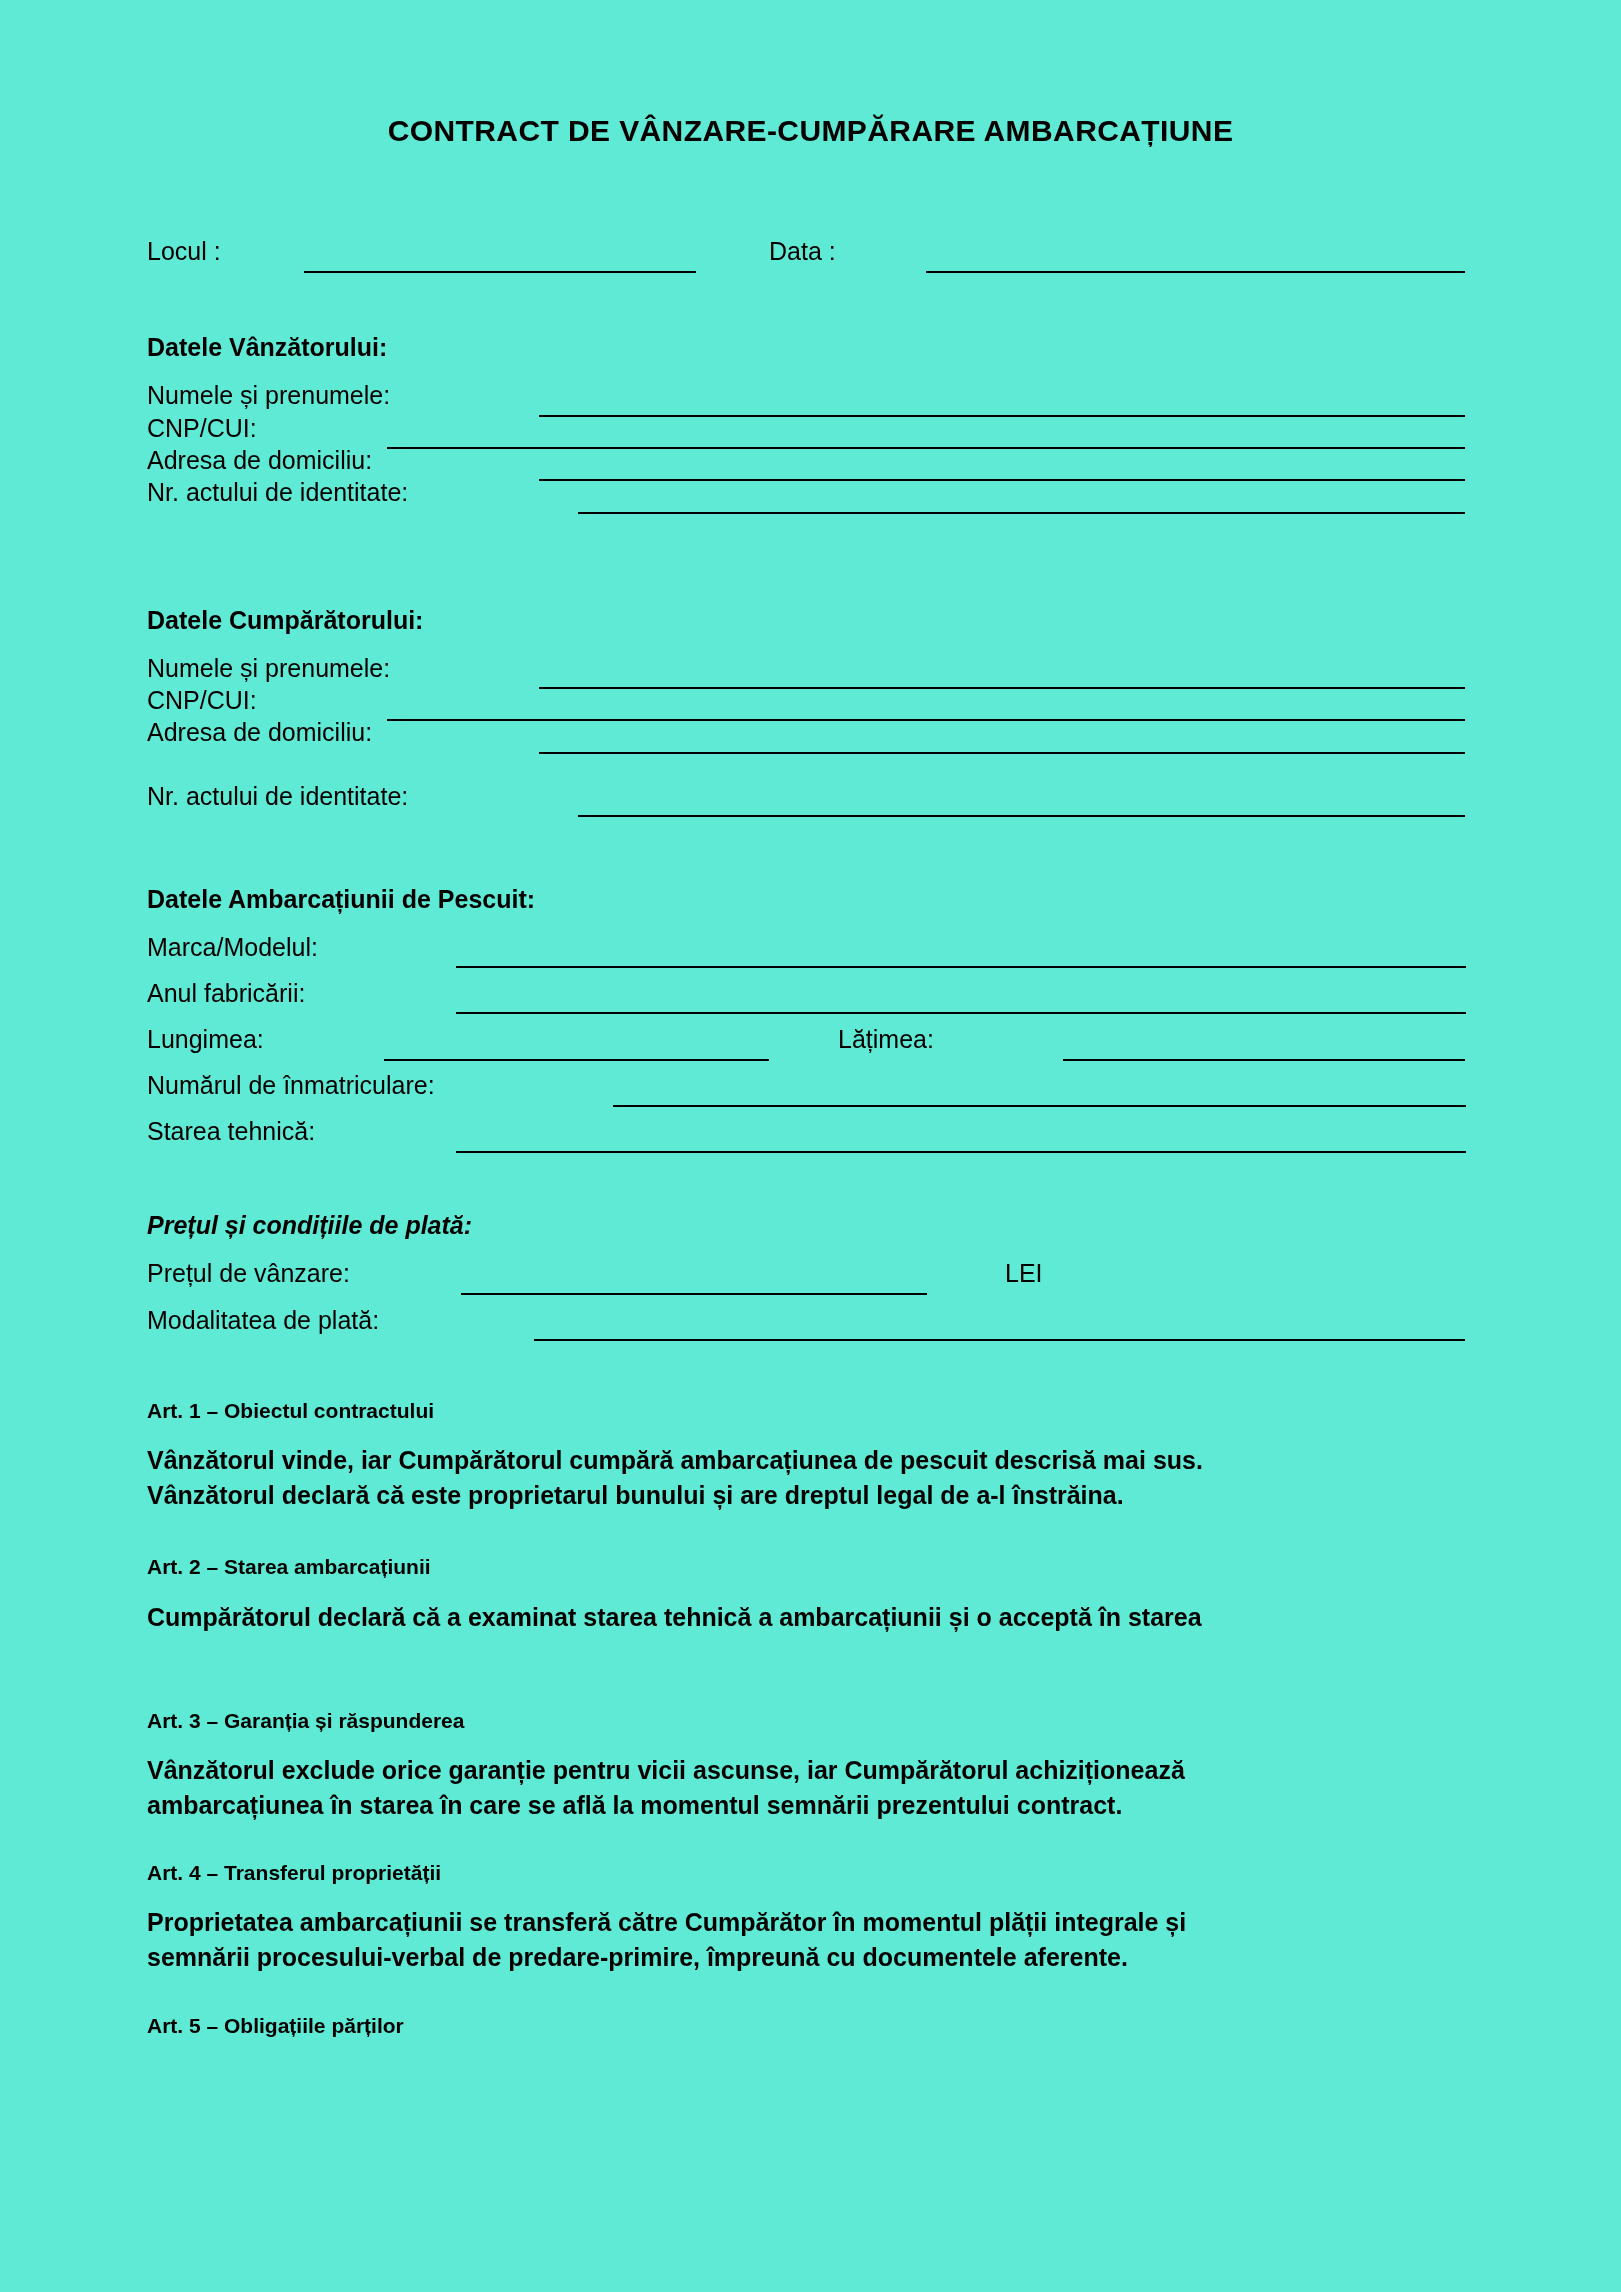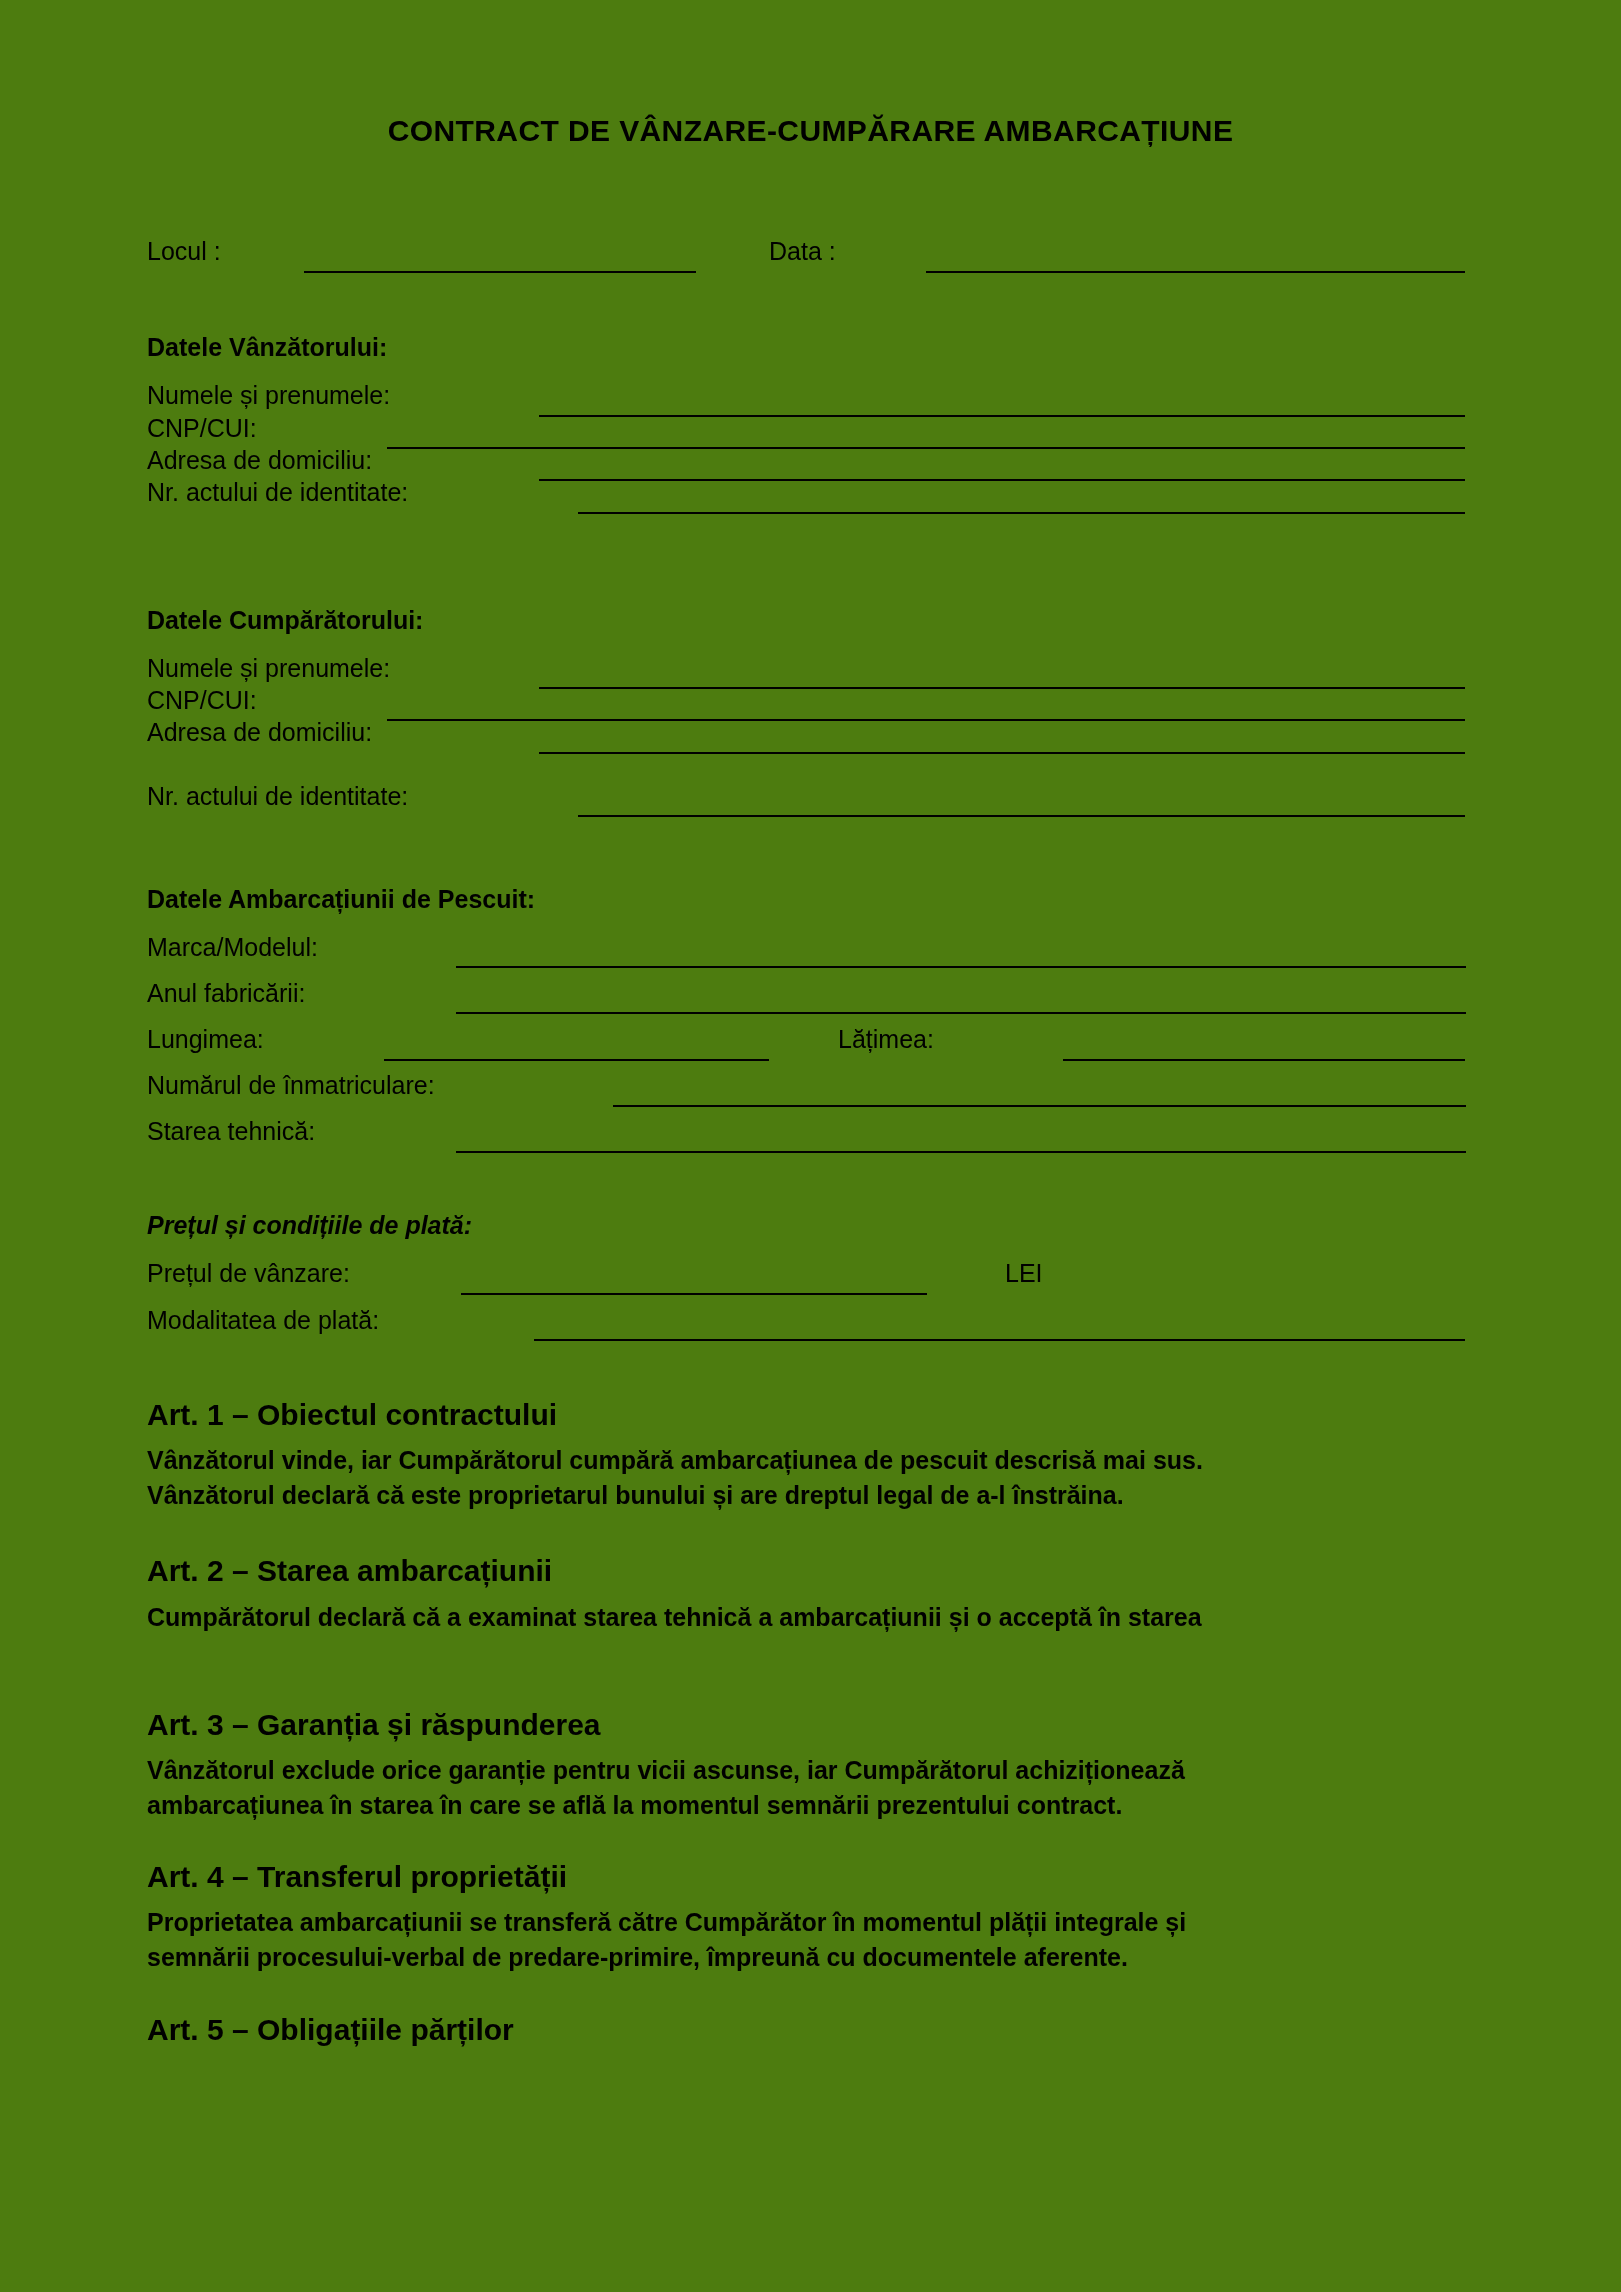--- a/index.html
+++ b/index.html
@@ -8,21 +8,21 @@
     background: #ffffff;
   }
   body {
     font-family: "Liberation Sans", sans-serif;
     color: #000000;
   }
   .page {
     position: relative;
     width: 1621px;
     height: 2293px;
-    background: #4d7c0f;
+    background: #5eead4;
     overflow: hidden;
     box-sizing: border-box;
   }
 
   
   .doc-title {
     position: absolute;
     left: 0;
     top: 114px;
     width: 1621px;
@@ -46,21 +46,21 @@
   
   .rule {
     position: absolute;
     height: 0;
     border-top: 2.9px solid #000000;
   }
 
   
   .art-head {
     position: absolute;
-    font-size: 30px;
+    font-size: 21px;
     font-weight: bold;
     line-height: 1;
     white-space: nowrap;
   }
   .art-body {
     position: absolute;
     font-size: 25px;
     line-height: 35px;
     width: 1274px;
     font-weight: bold;

